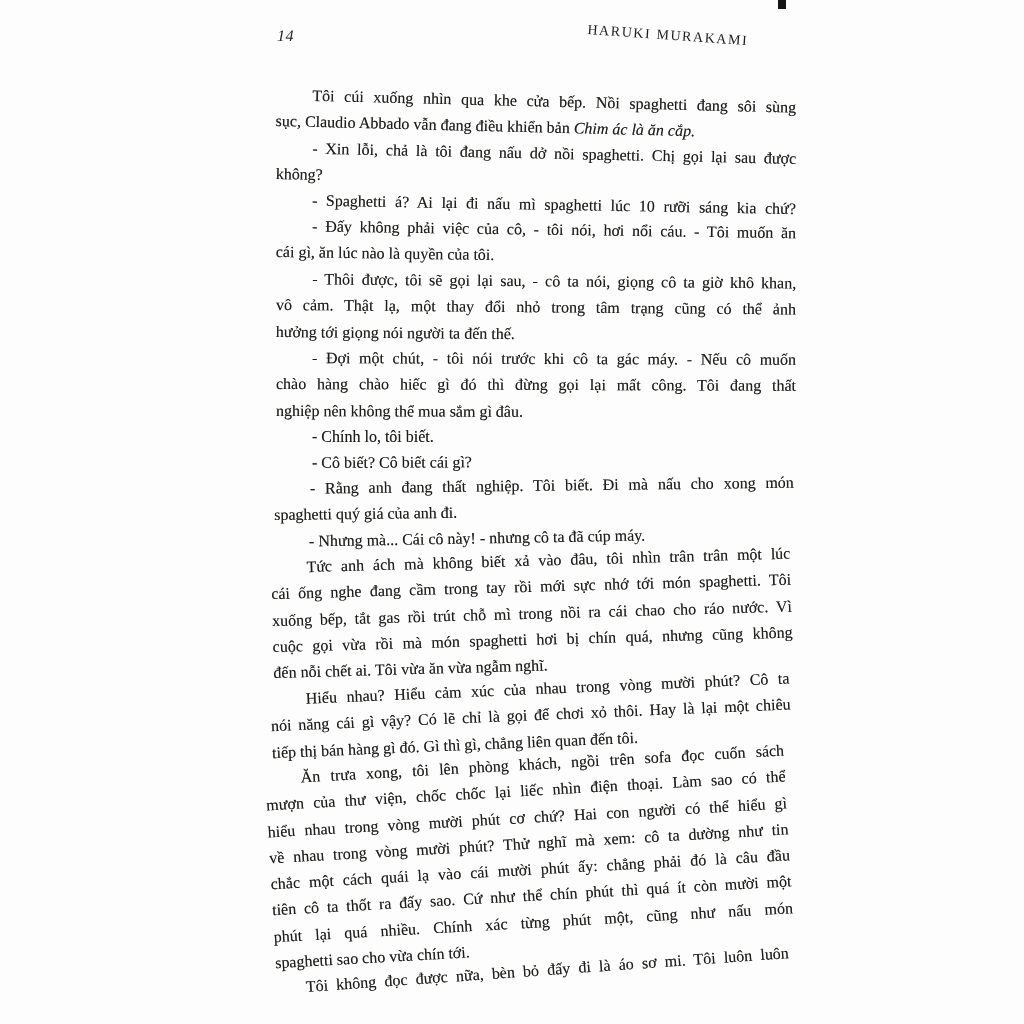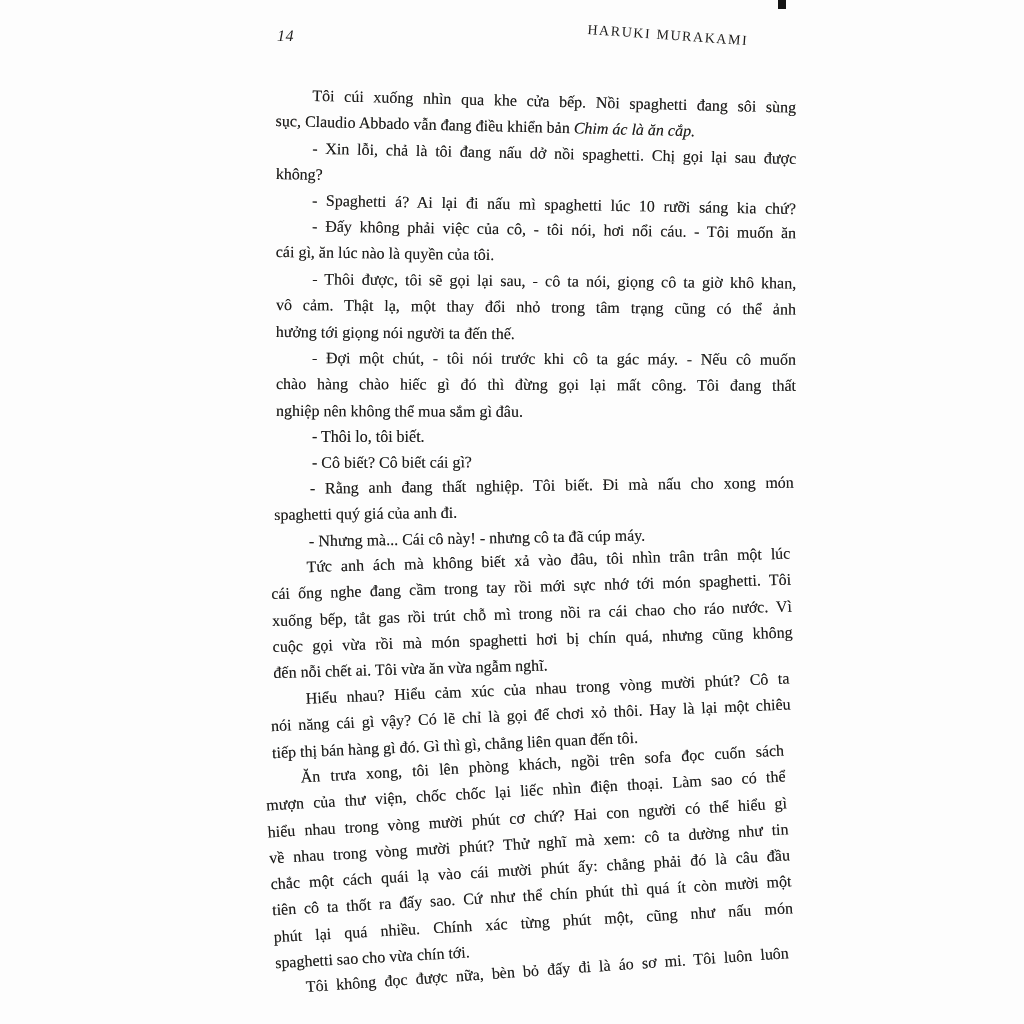--- a/index.html
+++ b/index.html
@@ -82,21 +82,21 @@
       <div class="line">hưởng tới giọng nói người ta đến thế.</div>
     </div>
 
     <div class="para pc6">
       <div class="line j first">- Đợi một chút, - tôi nói trước khi cô ta gác máy. - Nếu cô muốn</div>
       <div class="line j">chào hàng chào hiếc gì đó thì đừng gọi lại mất công. Tôi đang thất</div>
       <div class="line">nghiệp nên không thể mua sắm gì đâu.</div>
     </div>
 
     <div class="para pc7">
-      <div class="line first">- Thôi lo, tôi biết.</div>
+      <div class="line first">- Chính lo, tôi biết.</div>
     </div>
 
     <div class="para pc8">
       <div class="line first">- Cô biết? Cô biết cái gì?</div>
     </div>
 
     <div class="para pc9">
       <div class="line j first">- Rằng anh đang thất nghiệp. Tôi biết. Đi mà nấu cho xong món</div>
       <div class="line">spaghetti quý giá của anh đi.</div>
     </div>

